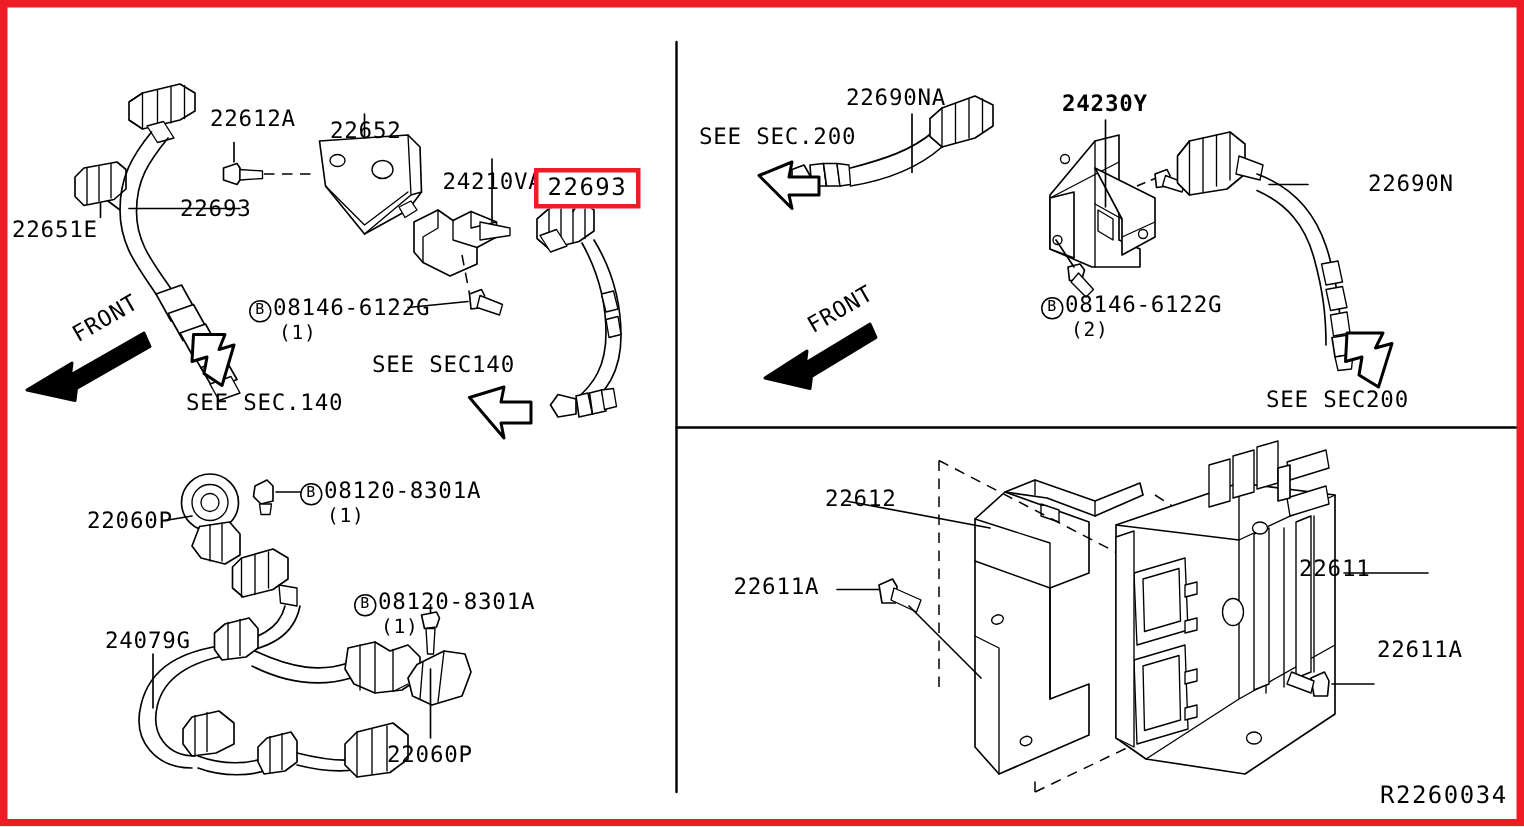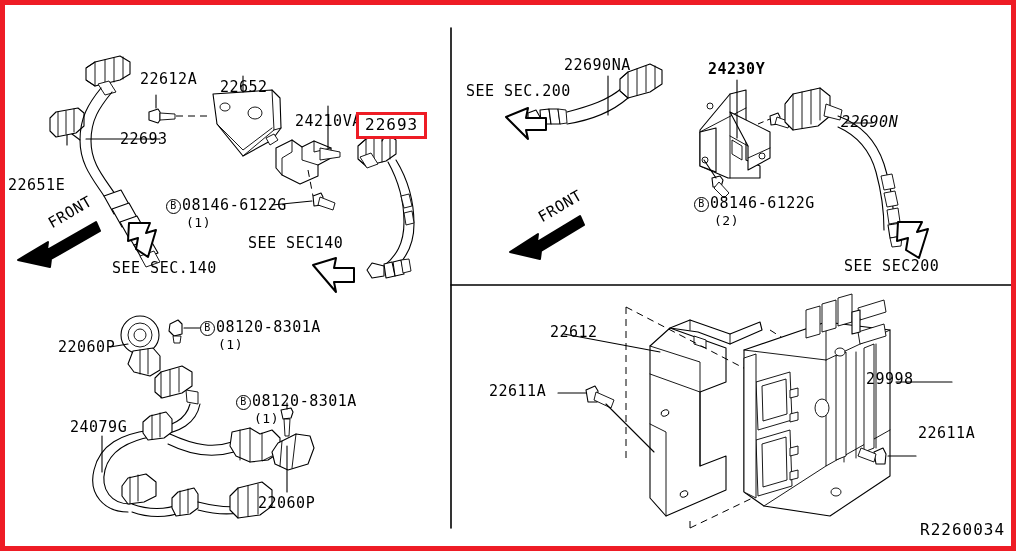--- a/index.html
+++ b/index.html
@@ -307,35 +307,35 @@
       <path class="wf2" d="M861,448 L876,454 L874,462 L858,456 Z"></path>
       <line class="ln" x1="888" y1="456" x2="916" y2="456"></line>
     </g>
   </svg>
 
 
   <div class="lbl" style="left:140px;top:72px;">22612A</div>
   <div class="lbl" style="left:220px;top:52px;margin-top:28px;">22652</div>
   <div class="lbl" style="left:295px;top:88px;margin-top:26px;">24210VA</div>
   <div class="lbl" style="left:120px;top:132px;">22693</div>
-  <div class="lbl" style="left:8px;top:146px;margin-top:32px;">22651E</div>
+  <div class="lbl" style="left:8px;top:146px;">22651E</div>
   <div class="hl" style="left:356px;top:112px;">22693</div>
 
   <div class="lbl" style="left:166px;top:198px;">
     <span class="circ">B</span><span>08146-6122G</span>
   </div>
   <div class="lbl sm" style="left:186px;top:216px;">(1)</div>
 
-  <div class="lbl" style="left:112px;top:261px;">SEE SEC.140</div>
+  <div class="lbl" style="left:124px;top:261px;">SEE SEC.140</div>
   <div class="lbl" style="left:248px;top:236px;">SEE SEC140</div>
   <div class="lbl" style="left:46px;top:218px;transform:rotate(-30deg);transform-origin:left top;">FRONT</div>
 
   <div class="lbl" style="left:564px;top:58px;">22690NA</div>
   <div class="lbl" style="left:708px;top:62px;font-weight:bold;">24230Y</div>
-  <div class="lbl" style="left:841px;top:115px;font-style:italic;">22690N</div>
+  <div class="lbl" style="left:912px;top:115px;">22690N</div>
 
   <div class="lbl" style="left:466px;top:84px;">SEE SEC.200</div>
   <div class="lbl" style="left:844px;top:259px;">SEE SEC200</div>
 
   <div class="lbl" style="left:694px;top:196px;">
     <span class="circ">B</span><span>08146-6122G</span>
   </div>
   <div class="lbl sm" style="left:714px;top:214px;">(2)</div>
   <div class="lbl" style="left:536px;top:212px;transform:rotate(-30deg);transform-origin:left top;">FRONT</div>
 
@@ -347,20 +347,20 @@
     <span class="circ">B</span><span>08120-8301A</span>
   </div>
   <div class="lbl sm" style="left:218px;top:338px;">(1)</div>
 
   <div class="lbl" style="left:236px;top:394px;">
     <span class="circ">B</span><span>08120-8301A</span>
   </div>
   <div class="lbl sm" style="left:254px;top:412px;">(1)</div>
 
   <div class="lbl" style="left:550px;top:325px;">22612</div>
-  <div class="lbl" style="left:866px;top:372px;">29998</div>
+  <div class="lbl" style="left:866px;top:372px;">22611</div>
   <div class="lbl" style="left:489px;top:384px;">22611A</div>
   <div class="lbl" style="left:918px;top:426px;">22611A</div>
 
   <div class="lbl dwg" style="left:920px;top:522px;">R2260034</div>
 
   <div id="frame"></div>
 </div>
 
 </body></html>

